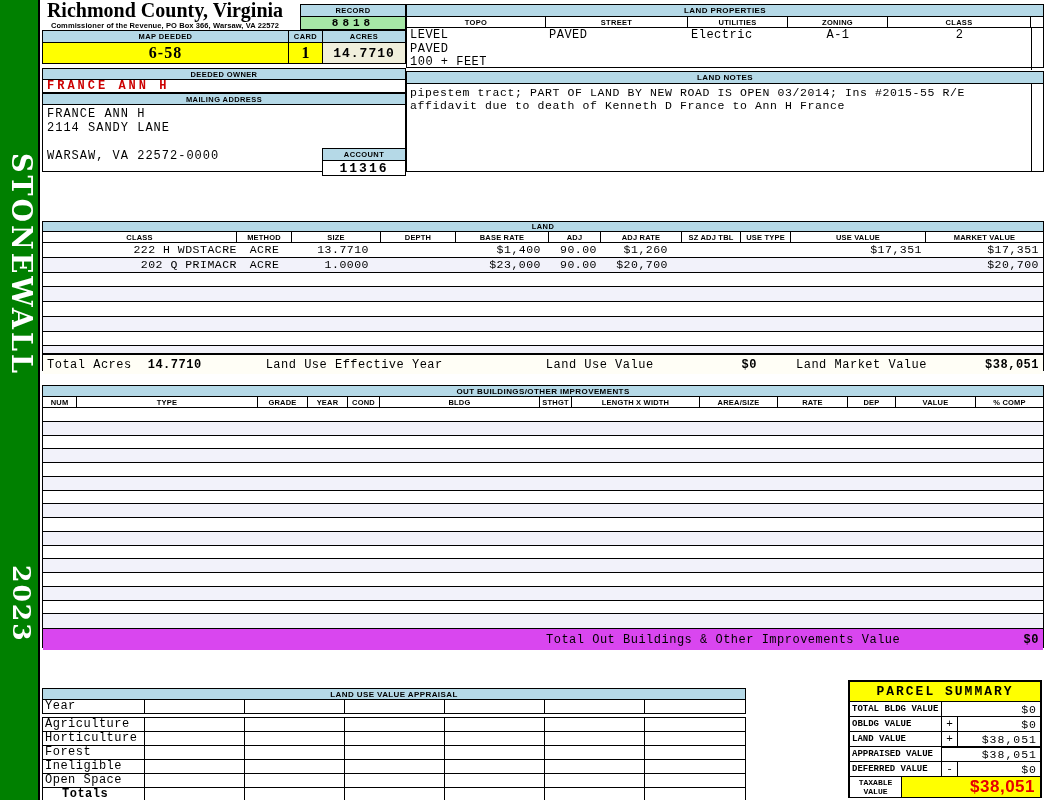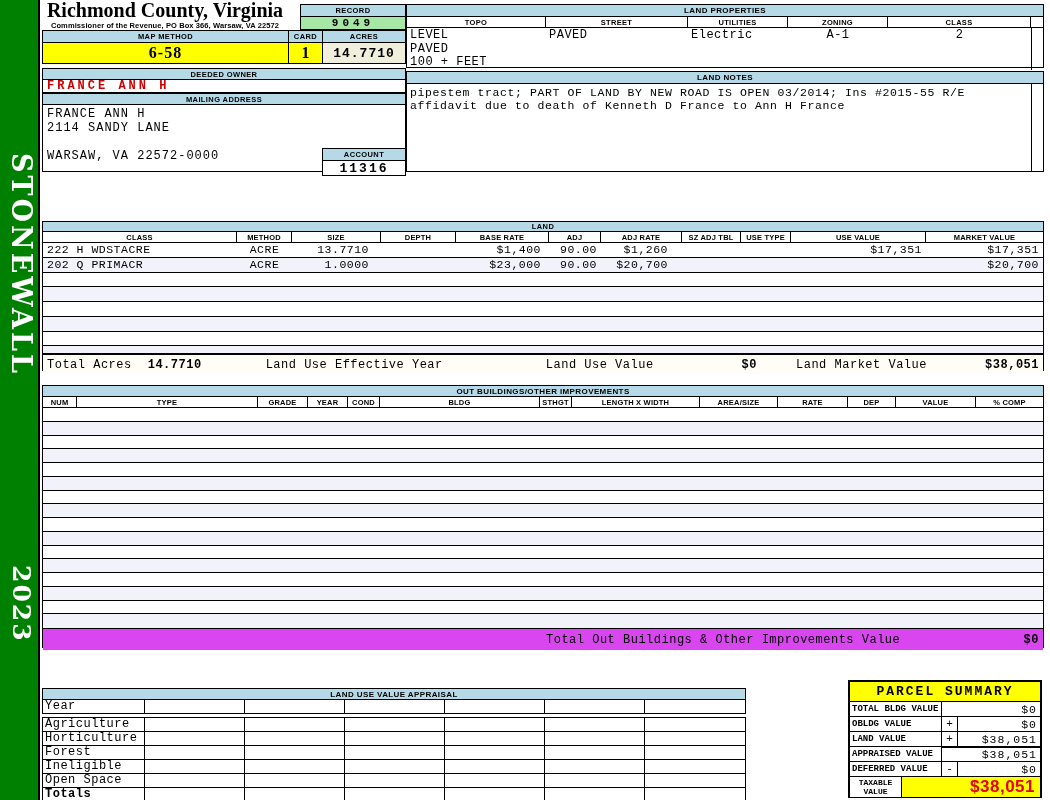--- a/index.html
+++ b/index.html
@@ -84,21 +84,21 @@
   #lt-headrow{height:10px;border-bottom:1px solid #000;}
   .lt-h{border-right:1px solid #000;display:flex;align-items:center;justify-content:center;
         font:bold 7.5px "Liberation Sans",sans-serif;letter-spacing:.2px;overflow:hidden;white-space:nowrap;}
   .lt-h:last-child{border-right:none;}
   #lt-rows{height:110px;}
   .lt-row{height:13.75px;border-bottom:1px solid #000;font:11.5px "Liberation Mono",monospace;letter-spacing:.5px;
           align-items:center;white-space:nowrap;}
   .lt-row.lav{background:#f2f2fa;}
   .lt-row:nth-last-child(1){border-bottom:none;}
   .lt-c{overflow:visible;}
-  .c-left{padding-left:4px;}
+  .c-left{padding-left:4px;text-align:right;}
   .c-center{text-align:center;}
   .c-right{text-align:right;padding-right:4px;}
   .c-right.pad12{padding-right:12px;}
   .c-right.pad8{padding-right:8px;}
   .c-right.pad14{padding-right:14px;}
   #lt-total{height:19px;border-top:2px solid #000;background:#fffef6;display:flex;align-items:center;
             font:12px "Liberation Mono",monospace;letter-spacing:.5px;white-space:nowrap;}
   #lt-total b{font-weight:bold;}
   .tt1{margin-left:4px;} .tt2{margin-left:16px;} .tt3{margin-left:64px;} .tt4{margin-left:103px;}
   .tt5{margin-left:88px;} .tt6{margin-left:39px;} .tt7{margin-left:auto;margin-right:4px;}
@@ -123,21 +123,21 @@
   #landuse{left:42px;top:688px;width:704px;}
   #landuse .titlebar{height:10px;border:1px solid #000;}
   .lu-grid{display:grid;grid-template-columns:102px 100px 100px 100px 100px 100px 100px;box-sizing:border-box;}
   .lu-row{height:14px;border-bottom:1px solid #000;}
   .lu-cell{border-right:1px solid #000;box-sizing:border-box;}
   .lu-cell:last-child{border-right:none;}
   .lu-label{font:12px "Liberation Mono",monospace;letter-spacing:.5px;padding-left:2px;line-height:13px;white-space:nowrap;}
   #lu-yearrow{border-left:1px solid #000;border-right:1px solid #000;}
   #lu-gap{height:3px;}
   #lu-block{border-left:1px solid #000;border-right:1px solid #000;border-top:1px solid #000;}
-  .lu-bold{font-weight:bold;}
+  .lu-bold{font-weight:bold;margin-left:17px;}
 
   
   #psum{left:848px;top:680px;width:194px;height:118px;border:2px solid #000;background:#fff;box-sizing:border-box;}
   #psum-title{height:19px;background:#ffff00;border-bottom:1px solid #000;display:flex;align-items:center;justify-content:center;
               font:bold 13px "Liberation Mono",monospace;letter-spacing:2px;}
   .ps-row{display:flex;height:15px;border-bottom:1px solid #000;box-sizing:border-box;}
   .ps-label{width:92px;border-right:1px solid #000;box-sizing:border-box;display:flex;align-items:center;padding-left:2px;
             font:bold 9px "Liberation Mono",monospace;white-space:nowrap;}
   .ps-right{flex:1;display:flex;align-items:center;box-sizing:border-box;}
   .ps-right.sumline{border-top:2px solid #000;margin-top:-1px;}
@@ -159,26 +159,26 @@
   <div class="v-text" id="district-vtext">STONEWALL</div>
   <div class="v-text" id="year-vtext">2023</div>
 
   <div class="abs" id="title-block">
     <div id="county-title">Richmond County, Virginia</div>
     <div id="county-subtitle">Commissioner of the Revenue, PO Box 366, Warsaw, VA 22572</div>
   </div>
 
   <div class="abs box" id="record-box">
     <div class="bluebar">RECORD</div>
-    <div class="val">9049</div>
+    <div class="val">8818</div>
   </div>
 
   <div class="abs" id="map-row">
     <div class="mc-cell" style="width:246px">
-      <div class="bluebar">MAP METHOD</div>
+      <div class="bluebar">MAP DEEDED</div>
       <div class="mc-val" id="map-val">6-58</div>
     </div>
     <div class="mc-cell" style="width:34px">
       <div class="bluebar">CARD</div>
       <div class="mc-val" id="card-val">1</div>
     </div>
     <div class="mc-cell" style="width:84px">
       <div class="bluebar">ACRES</div>
       <div class="mc-val" id="acres-val">14.7710</div>
     </div>

